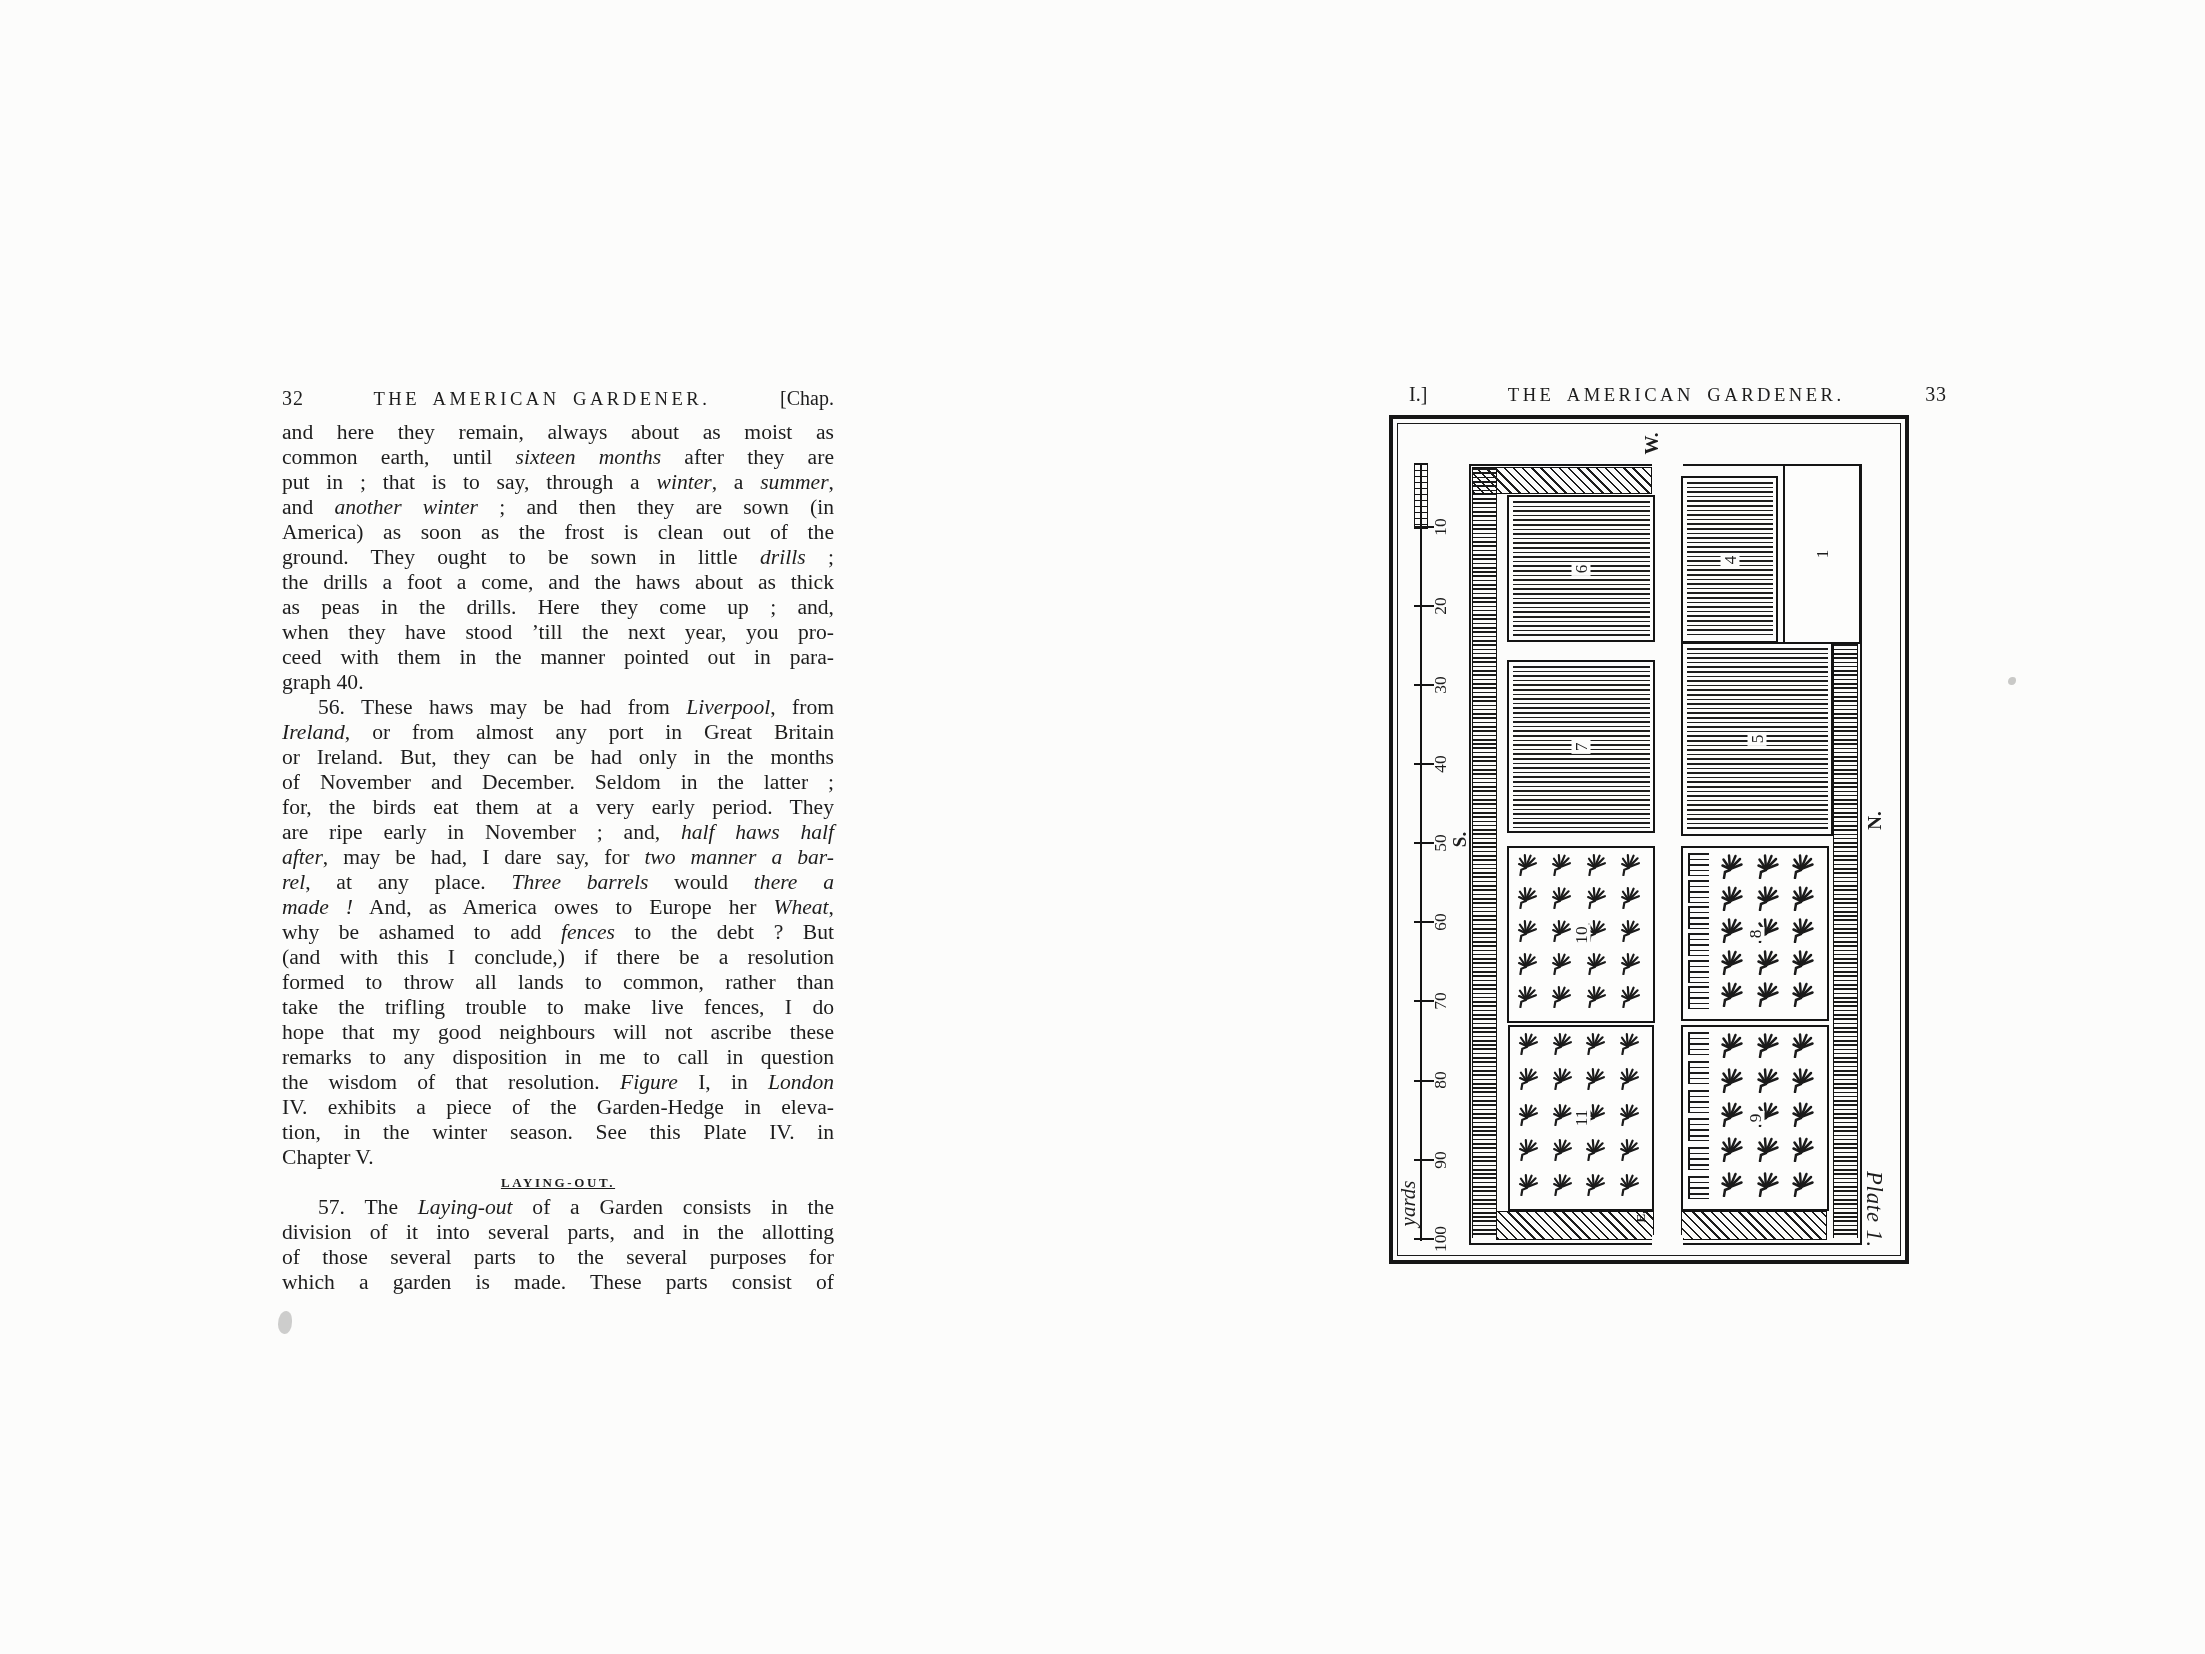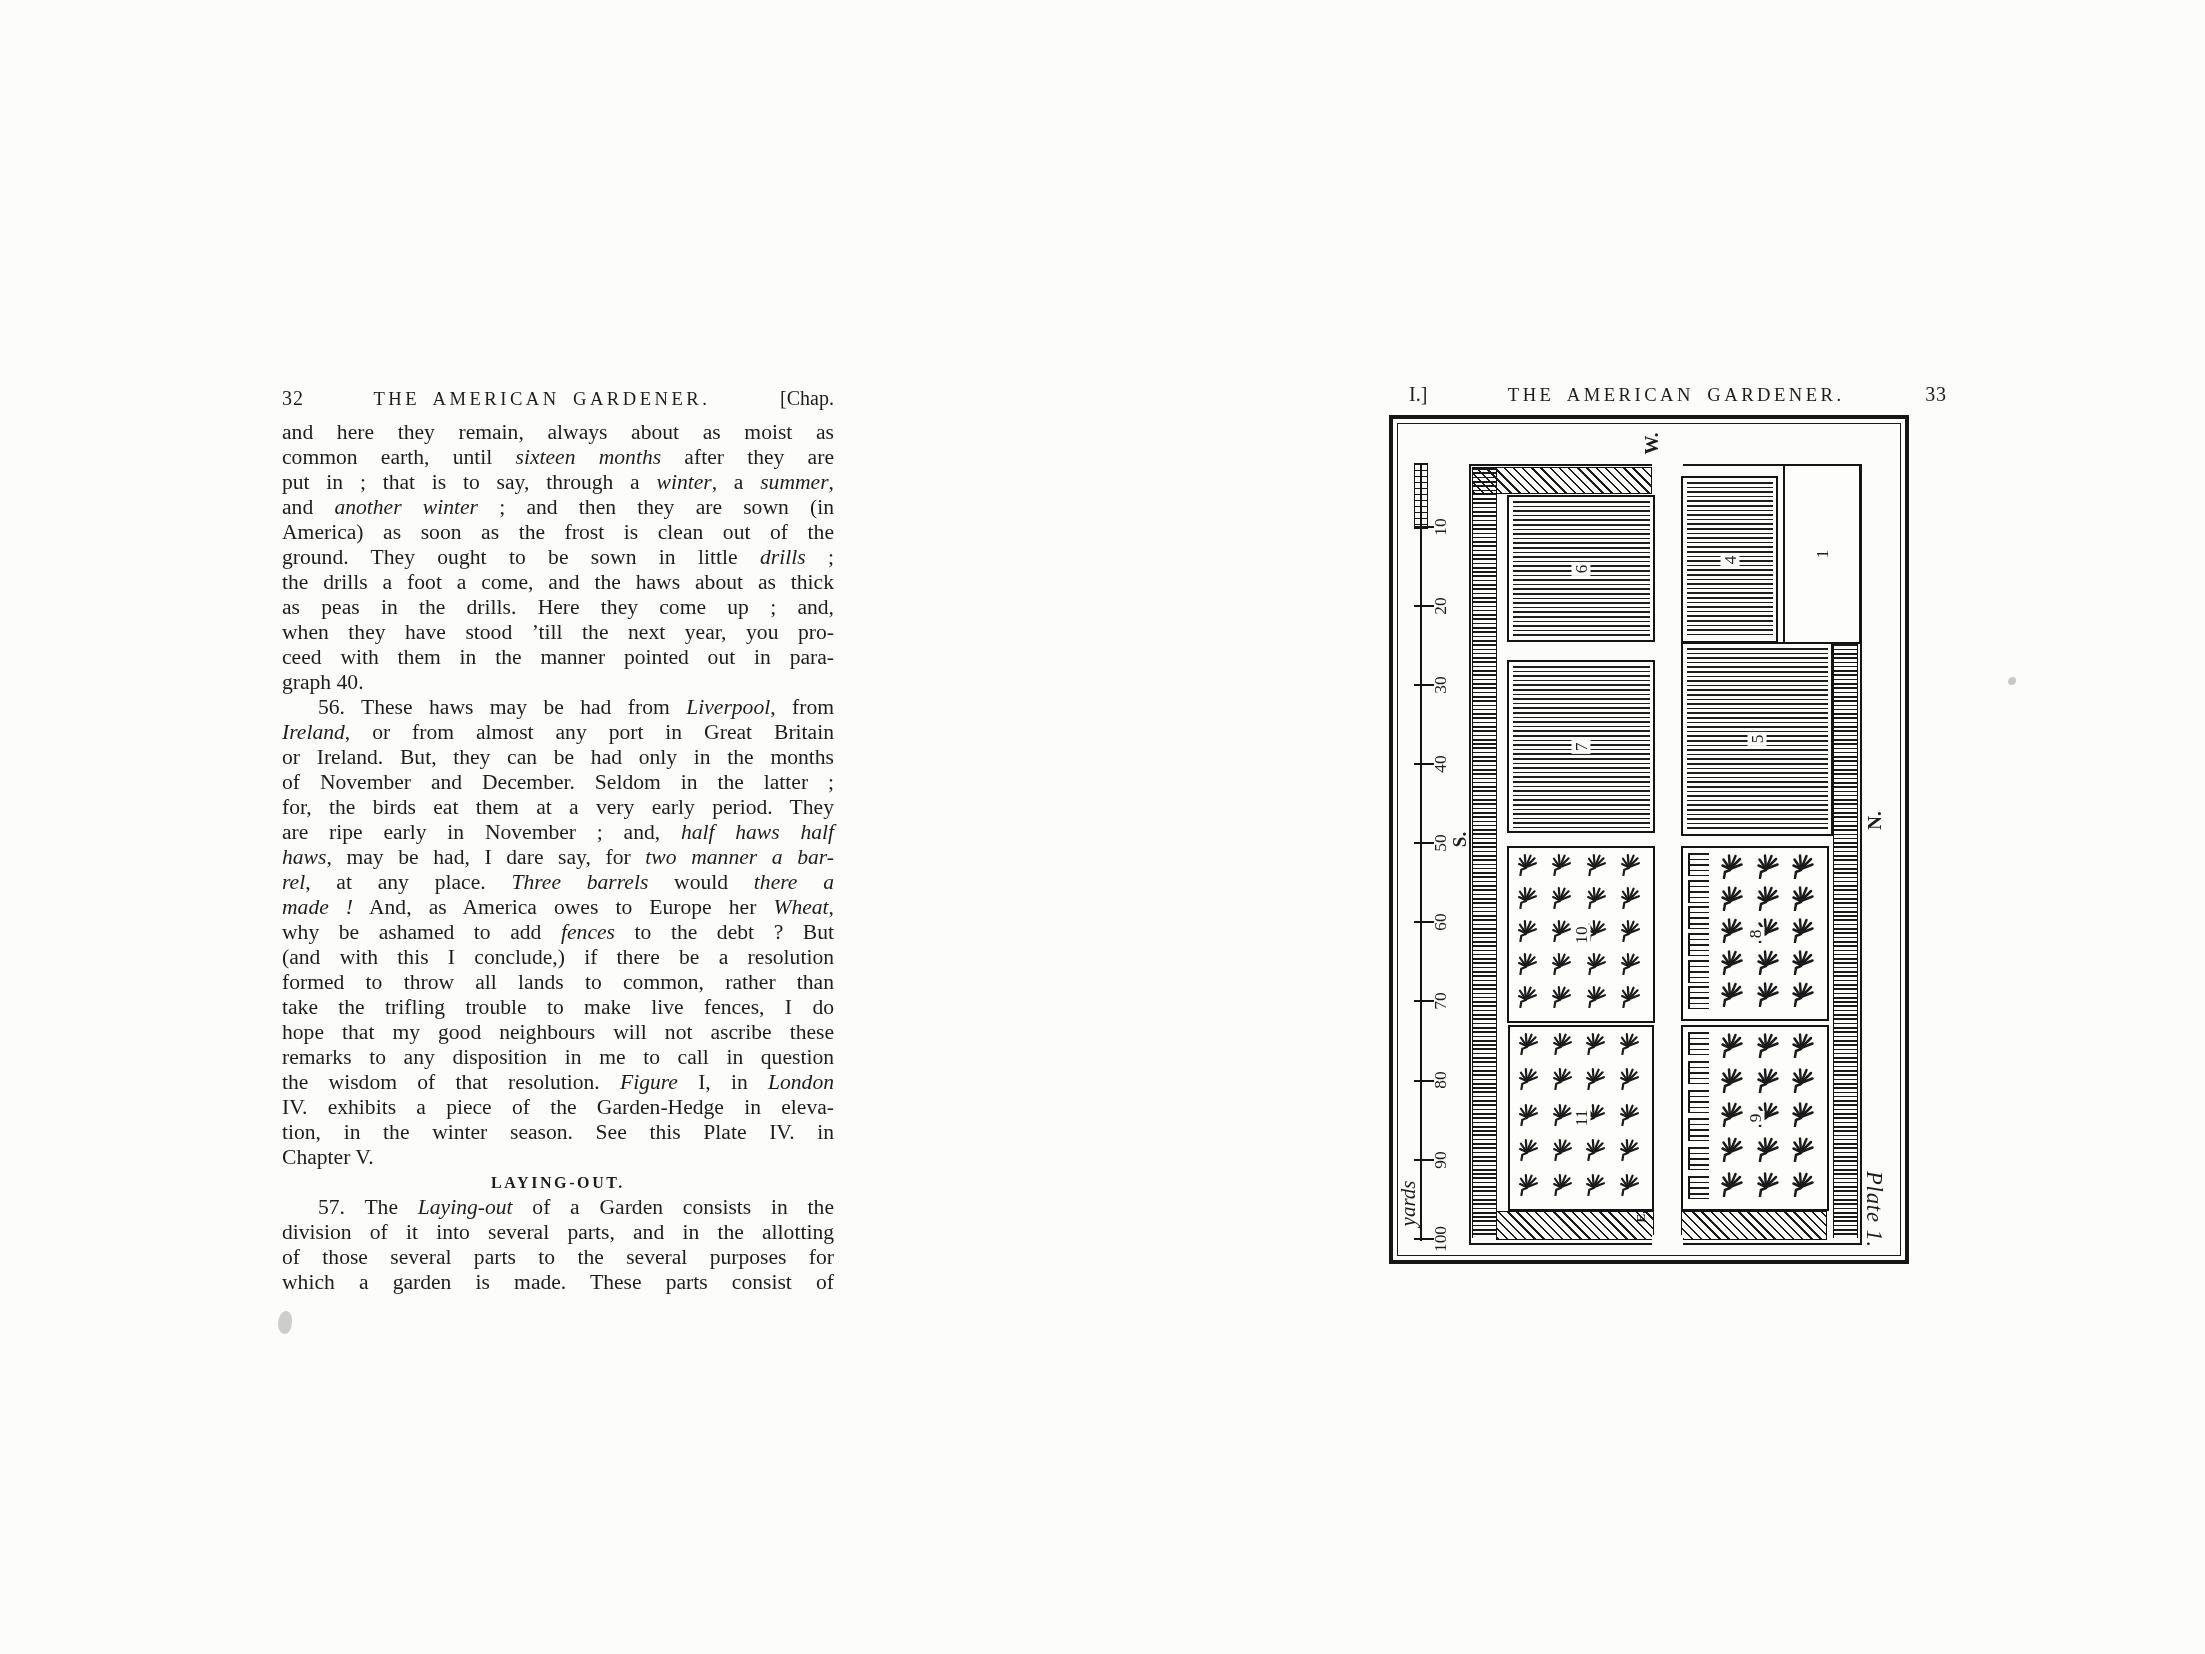--- a/index.html
+++ b/index.html
@@ -11,22 +11,22 @@
   
   .left-page{position:absolute;left:282px;top:387px;width:552px;}
   .page-head{display:flex;align-items:baseline;justify-content:space-between;height:26px;}
   .folio{font-size:20px;letter-spacing:0.9px;}
   .running-head{font-size:18.6px;letter-spacing:3.5px;word-spacing:5.2px;}
   .chap-ref{font-size:20px;}
   .body-text{margin-top:7px;font-size:21.6px;line-height:25px;}
   .tline{text-align:justify;text-align-last:justify;white-space:nowrap;}
   .tline.end{text-align-last:auto;white-space:normal;}
   .tline.indent{padding-left:36px;}
-  .tline.center{text-align:right;text-align-last:center;font-size:16px;
-    letter-spacing:2.6px;font-weight:600;white-space:normal;}
+  .tline.center{text-align:right;text-align-last:center;font-size:13px;
+    letter-spacing:2.6px;font-weight:600;white-space:normal;text-decoration:underline;}
   .smudge{position:absolute;border-radius:60% 40% 55% 45%;}
   
   .right-page-head{position:absolute;left:1409px;top:383px;width:538px;
     display:flex;align-items:baseline;justify-content:space-between;}
   
   .plate{position:absolute;left:1389px;top:415px;width:520px;height:849px;}
   .frame-outer{position:absolute;inset:0;border:4.3px solid #161616;}
   .frame-inner{position:absolute;inset:7.8px;border:1.7px solid #1a1a1a;}
   
   .garden-border{position:absolute;left:80px;top:49px;width:389px;height:777px;
@@ -98,21 +98,21 @@
       <div class="tline">as peas in the drills.  Here they come up ; and,</div>
       <div class="tline">when they have stood ’till the next  year, you pro-</div>
       <div class="tline">ceed with them in the manner pointed out in para-</div>
       <div class="tline end">graph 40.</div>
       <div class="tline indent">56.  These haws may be had from <i>Liverpool</i>, from</div>
       <div class="tline"><i>Ireland</i>, or from almost any port in Great Britain</div>
       <div class="tline">or Ireland.  But, they can be had only in the months</div>
       <div class="tline">of November and December.  Seldom in the latter ;</div>
       <div class="tline">for, the birds eat them at a very early period.  They</div>
       <div class="tline">are ripe early in November ; and, <i>half haws half</i></div>
-      <div class="tline"><i>haws</i>, may be had, I dare say, for <i>two manner a bar-</i></div>
+      <div class="tline"><i>after</i>, may be had, I dare say, for <i>two manner a bar-</i></div>
       <div class="tline"><i>rel</i>, at any place.   <i>Three barrels</i> would <i>there a</i></div>
       <div class="tline"><i>made !</i> And, as America owes to Europe her <i>Wheat</i>,</div>
       <div class="tline">why be ashamed to add <i>fences</i> to the debt ?  But</div>
       <div class="tline">(and with this I conclude,) if there be a resolution</div>
       <div class="tline">formed to throw all lands to common, rather than</div>
       <div class="tline">take the trifling trouble to make live fences, I do</div>
       <div class="tline">hope that my good neighbours will not ascribe these</div>
       <div class="tline">remarks to any disposition in me to call in question</div>
       <div class="tline">the wisdom of that resolution.   <i>Figure</i> I, in <i>London</i></div>
       <div class="tline">IV. exhibits a piece of the Garden-Hedge in eleva-</div>

